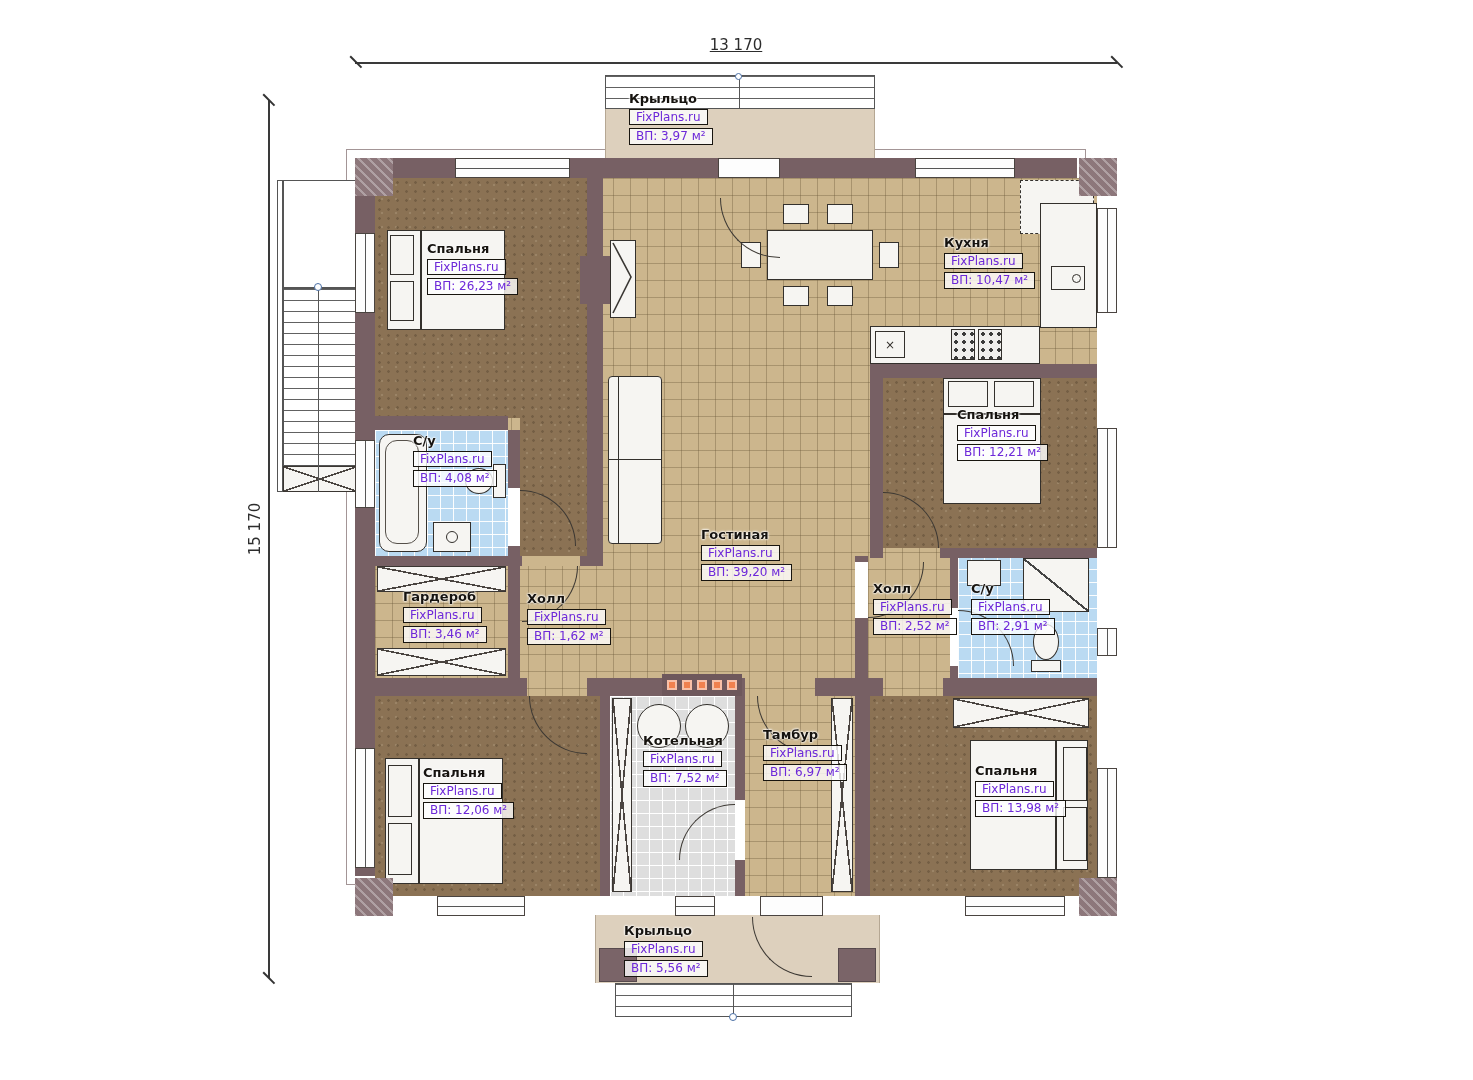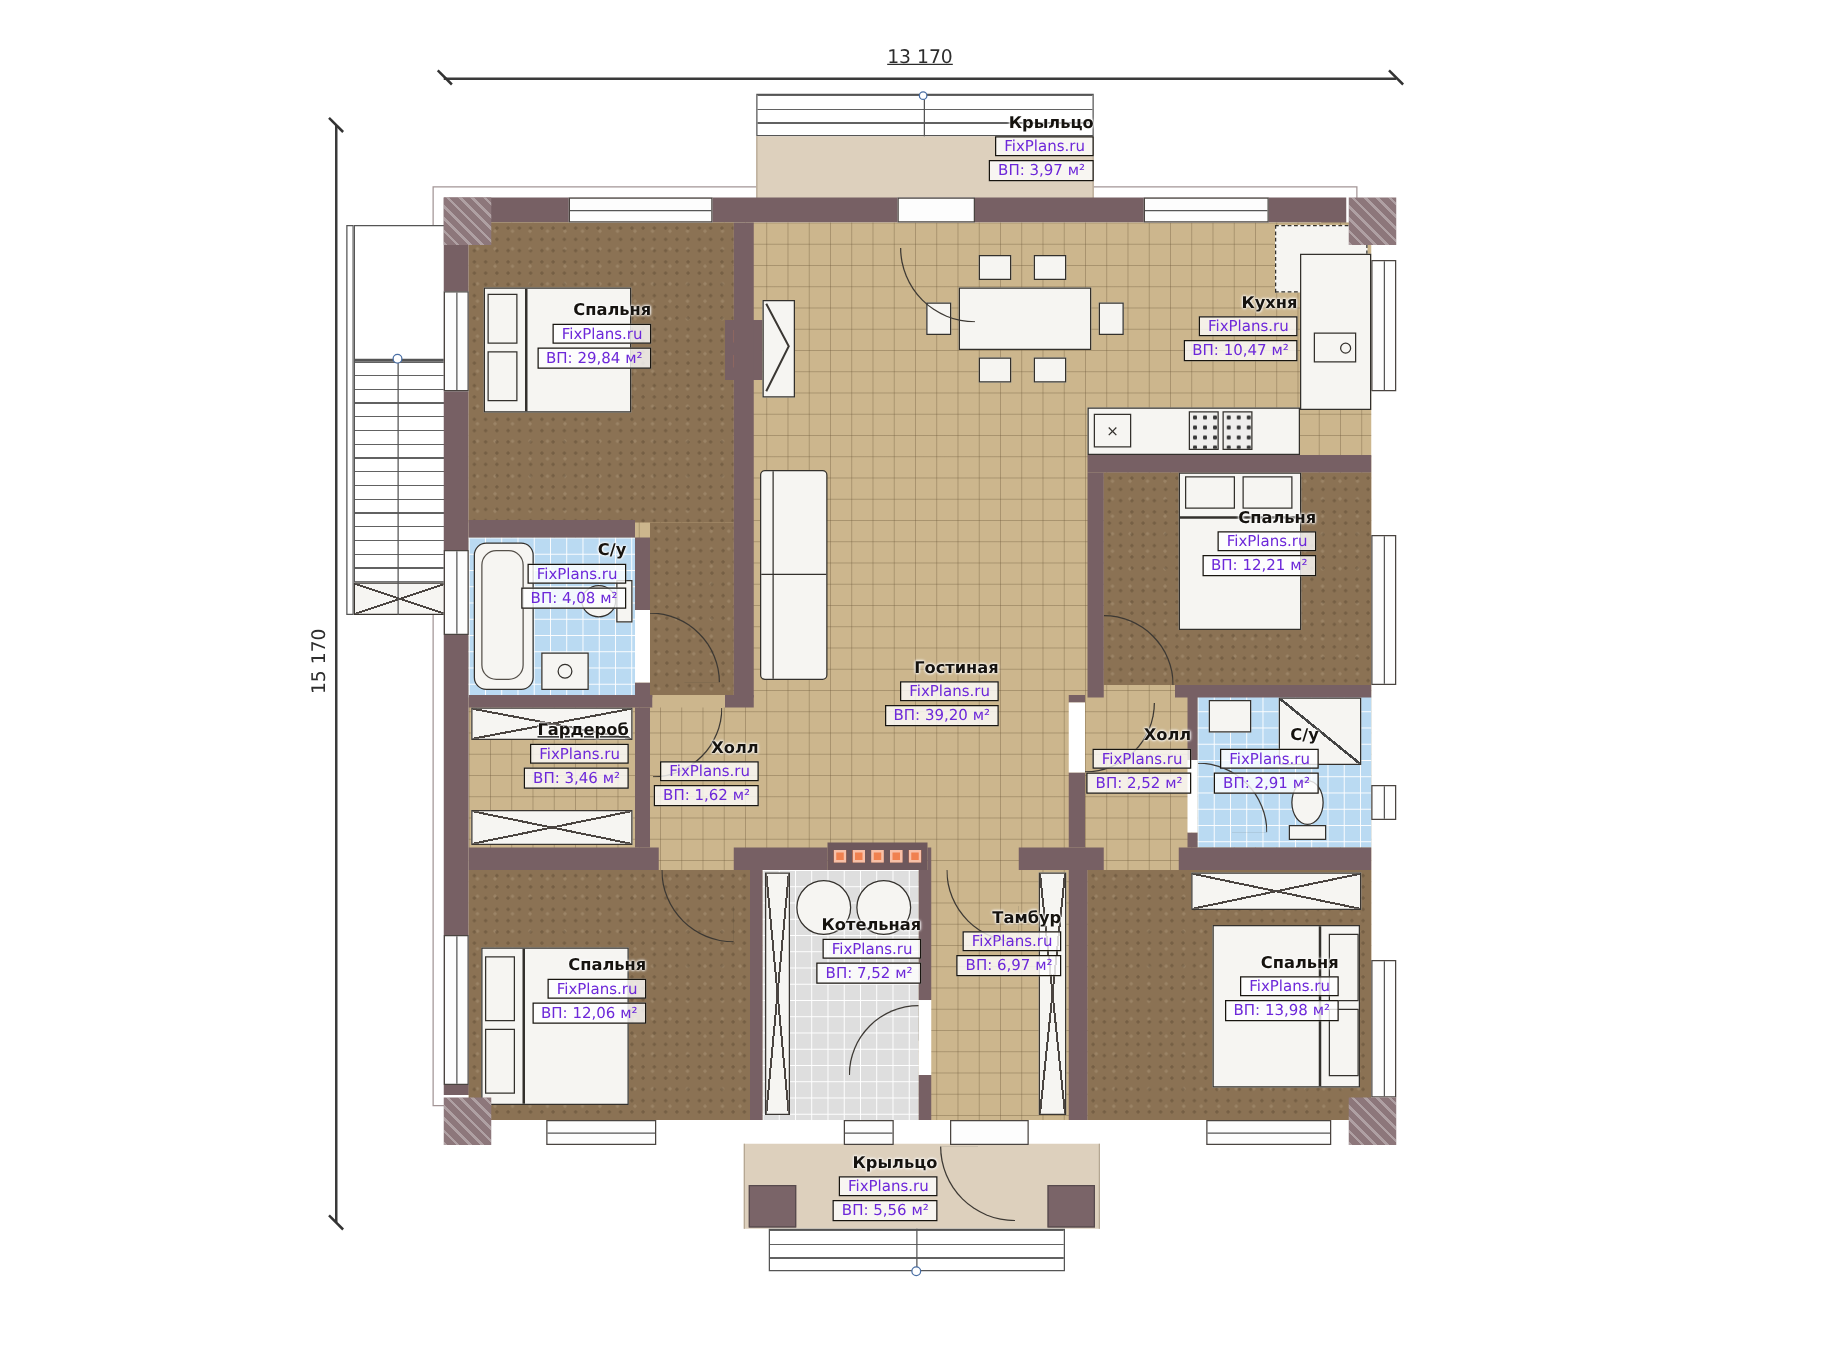--- a/index.html
+++ b/index.html
@@ -27,21 +27,21 @@
   .shower{background:#f6f5f2 linear-gradient(to bottom left,transparent calc(50% - 1px),#444 calc(50% - 1px) calc(50% + 1px),transparent calc(50% + 1px));}
   .stove{background-color:#efeeec;background-image:radial-gradient(#3a3a3a 1.6px,transparent 1.9px);background-size:8px 8px;border:1.5px solid #33302c;}
   .osq{width:10px;height:10px;background:#f0814f;box-shadow:inset 0 0 0 2px rgba(255,255,255,.5);}
   
   .arc{border:1.6px solid #3c3833;background:transparent;}
   .arc-tl{border-radius:100% 0 0 0;border-right:none;border-bottom:none;}
   .arc-tr{border-radius:0 100% 0 0;border-left:none;border-bottom:none;}
   .arc-br{border-radius:0 0 100% 0;border-left:none;border-top:none;}
   .arc-bl{border-radius:0 0 0 100%;border-right:none;border-top:none;}
   
-  .rlabel{position:absolute;text-align:right;z-index:6;line-height:1.05;}
+  .rlabel{position:absolute;text-align:left;z-index:6;line-height:1.05;padding-left:24px;}
   .rname{font-weight:700;font-size:13px;color:#16130f;text-shadow:0 0 2px #fff,0 0 2px #fff,0 0 3px #fff;}
   .rbox{display:inline-block;border:1.7px solid #18150f;background:rgba(255,255,255,.8);font-size:12px;color:#6d28d9;padding:1px 6px;margin-top:3px;white-space:nowrap;}
   
   .dimline{background:#3a3a3a;}
   .tick{width:16px;height:1.6px;background:#333;transform:rotate(45deg);}
   .dimtext{font-size:15px;color:#2d2d2d;text-align:center;}
   .z1{z-index:1}.z2{z-index:2}.z3{z-index:3}.z4{z-index:4}.z5{z-index:5}
 </style>
 </head>
 <body>
@@ -240,21 +240,21 @@
     <div class="abs arc arc-bl z5" style="left:154px;top:518px;width:58px;height:58px;"></div>
     <div class="abs arc arc-br z5" style="left:493px;top:384px;width:56px;height:56px;"></div>
     <div class="abs arc arc-tr z5" style="left:508px;top:314px;width:56px;height:56px;"></div>
     <div class="abs arc arc-tr z5" style="left:583px;top:432px;width:56px;height:56px;"></div>
     <div class="abs arc arc-bl z5" style="left:382px;top:518px;width:58px;height:58px;"></div>
     <div class="abs arc arc-tl z5" style="left:304px;top:626px;width:56px;height:56px;"></div>
 
     <div class="rlabel" style="left:28px;top:64px;width:118px;">
       <div class="rname">Спальня</div>
       <div><span class="rbox">FixPlans.ru</span></div>
-      <div><span class="rbox">ВП: 29,84 м²</span></div>
+      <div><span class="rbox">ВП: 26,23 м²</span></div>
     </div>
     <div class="rlabel" style="left:545px;top:58px;width:118px;">
       <div class="rname">Кухня</div>
       <div><span class="rbox">FixPlans.ru</span></div>
       <div><span class="rbox">ВП: 10,47 м²</span></div>
     </div>
     <div class="rlabel" style="left:302px;top:350px;width:122px;">
       <div class="rname">Гостиная</div>
       <div><span class="rbox">FixPlans.ru</span></div>
       <div><span class="rbox">ВП: 39,20 м²</span></div>
@@ -262,21 +262,21 @@
     <div class="rlabel" style="left:558px;top:230px;width:120px;">
       <div class="rname">Спальня</div>
       <div><span class="rbox">FixPlans.ru</span></div>
       <div><span class="rbox">ВП: 12,21 м²</span></div>
     </div>
     <div class="rlabel" style="left:14px;top:256px;width:112px;">
       <div class="rname">С/у</div>
       <div><span class="rbox">FixPlans.ru</span></div>
       <div><span class="rbox">ВП: 4,08 м²</span></div>
     </div>
-    <div class="rlabel" style="left:4px;top:400px;width:124px;text-decoration:underline;">
+    <div class="rlabel" style="left:4px;top:412px;width:124px;">
       <div class="rname">Гардероб</div>
       <div><span class="rbox">FixPlans.ru</span></div>
       <div><span class="rbox">ВП: 3,46 м²</span></div>
     </div>
     <div class="rlabel" style="left:128px;top:414px;width:104px;">
       <div class="rname">Холл</div>
       <div><span class="rbox">FixPlans.ru</span></div>
       <div><span class="rbox">ВП: 1,62 м²</span></div>
     </div>
     <div class="rlabel" style="left:474px;top:404px;width:104px;">

